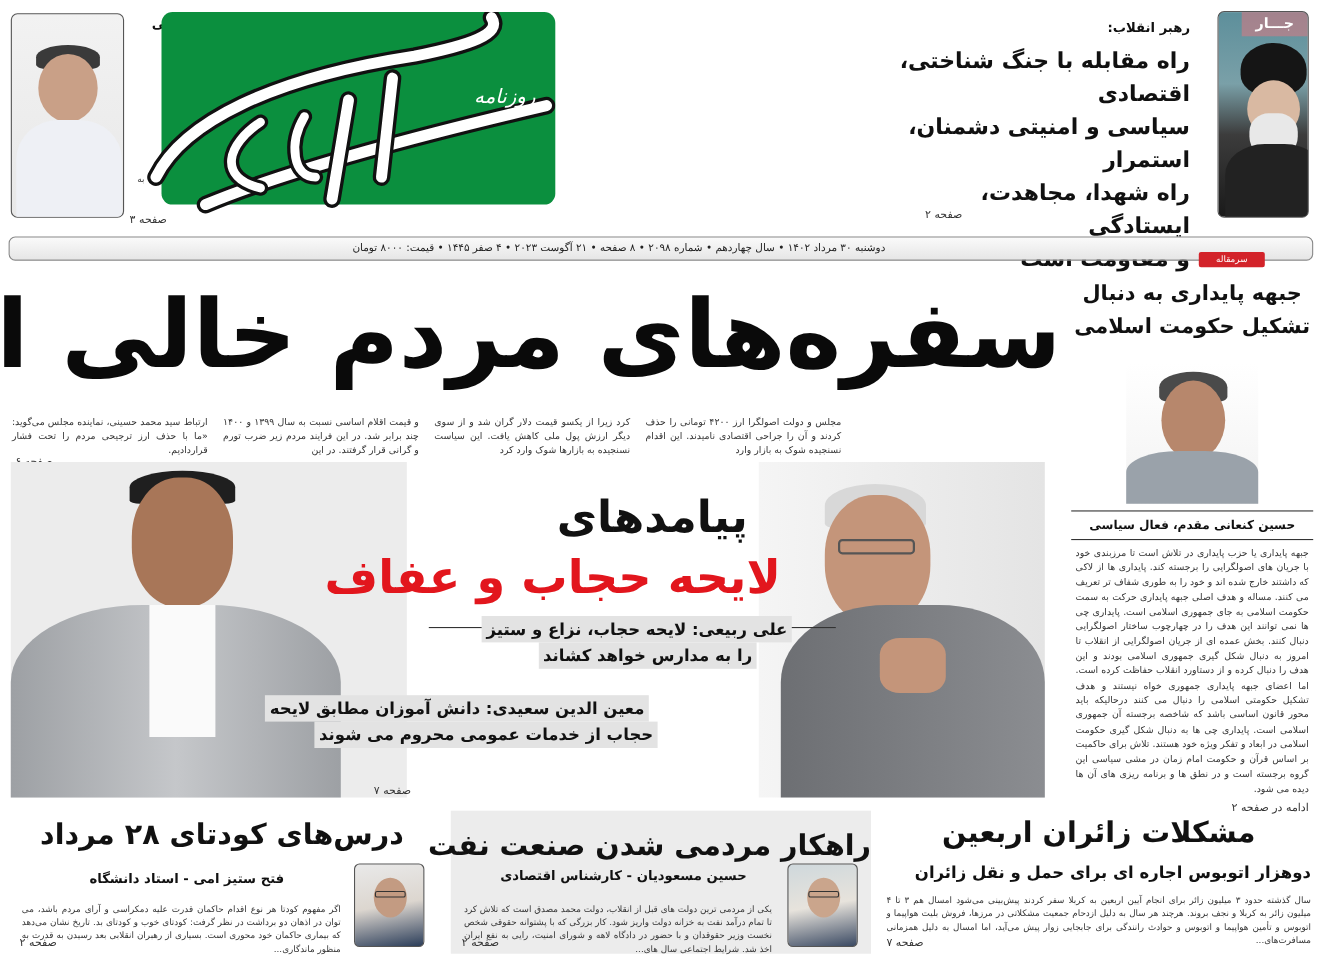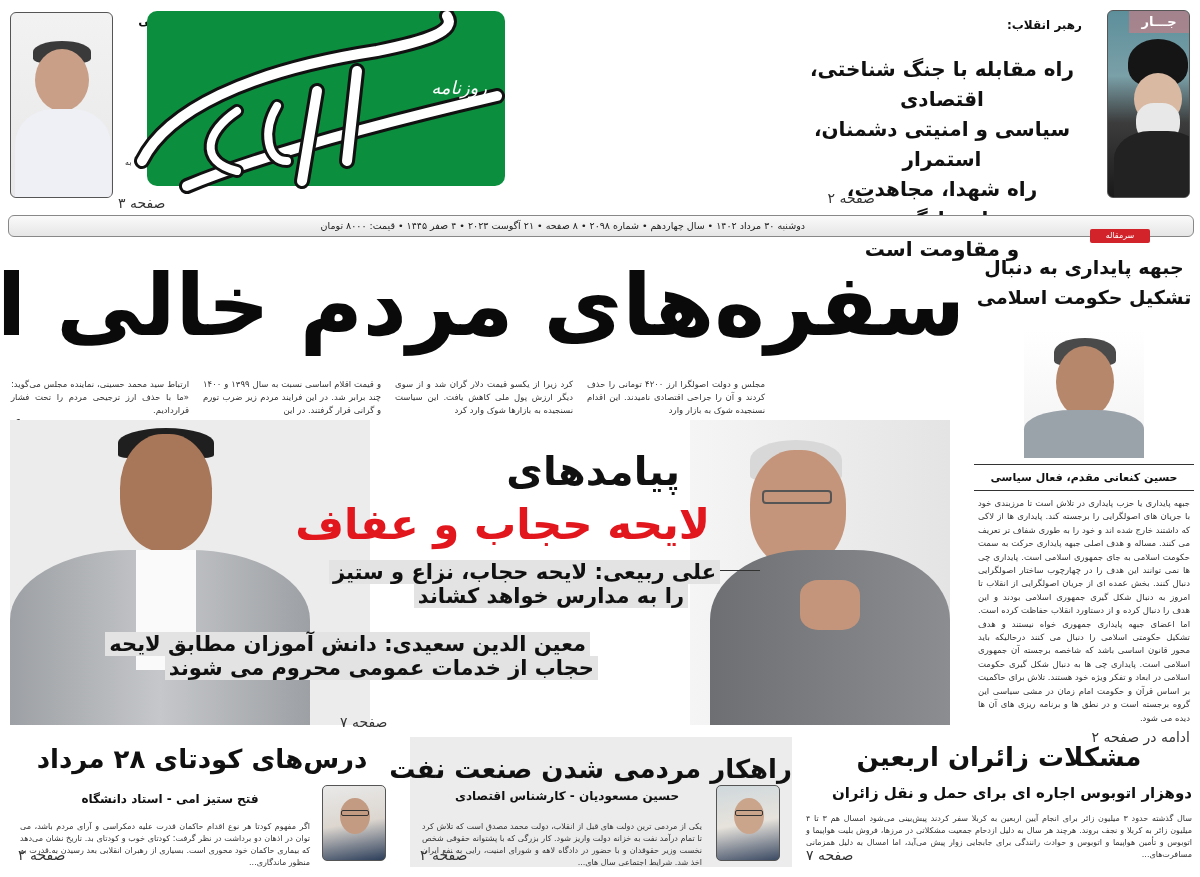--- a/index.html
+++ b/index.html
@@ -12,21 +12,21 @@
   #top-right { right: 10px; top: 10px; width: 390px; height: 188px; }
   .photo { background: linear-gradient(160deg,#8fa4ac 0%,#cfd6d8 40%,#1e1e1e 70%,#2b2b2b 100%); border: 1px solid #555; border-radius: 6px; overflow: hidden; position: absolute; }
   .photo .head { position: absolute; border-radius: 50%; background: #d9b9a2; }
   .photo .turban { position: absolute; border-radius: 50% 50% 40% 40%; background: #151515; }
   .photo .beard { position: absolute; border-radius: 40% 40% 50% 50%; background: #e8e8e8; }
   .photo .body { position: absolute; background: #222; border-radius: 40% 40% 0 0; }
   .watermark { position:absolute; right:0; top:0; width:60px; height:22px; background: rgba(220,120,130,0.55); color:#fff; font-size:13px; font-weight:bold; text-align:center; line-height:22px; }
 
   .kicker { font-size: 12px; font-weight: bold; color: #111; }
   .hl-small { font-family: "DejaVu Sans", sans-serif; font-weight: bold; font-size: 20px; line-height: 30px; color: #111; }
-  .page-ref { font-size: 14px; color: #333; }
+  .page-ref { font-size: 10px; color: #333; }
 
   
   #masthead { left: 127px; top: 11px; width: 378px; height: 189px; }
   .mast-green { position:absolute; left:20px; top:0; width:358px; height:175px; background:#0b8f3e; border-radius:10px; }
   .mast-logo { position:absolute; left:0; top:0; width:378px; height:189px; }
   .mast-sub { position:absolute; right:18px; top:66px; font-size:18px; color:#fff; font-family:"DejaVu Serif", serif; font-style: italic; }
 
   
   #date-bar { left: 8px; top: 215px; width: 1186px; height: 22px; border: 1px solid #888; border-radius: 6px; background: linear-gradient(#fafafa,#e6e6e6); font-size: 9.5px; line-height: 20px; padding-right: 388px; color:#222; white-space: nowrap; }
   #editorial-tag { right: 50px; top: 229px; width: 60px; height: 14px; background: #d3232a; color:#fff; font-size:8px; text-align:center; line-height:14px; border-radius: 2px; }
@@ -39,21 +39,21 @@
   
   #right-col { right: 6px; top: 252px; width: 220px; }
   .right-hl { font-size: 19px; font-weight: bold; text-align: center; line-height: 30px; }
   .sep-line { border-top: 1.5px solid #333; margin: 6px 0; }
 
   
   #feature { left: 10px; top: 420px; width: 940px; height: 305px; background: #ffffff; }
   .feat-left-bg { position:absolute; left:0; top:0; width:360px; height:305px; background:#ececec; }
   .feat-right-bg { position:absolute; right:0; top:0; width:260px; height:305px; background:linear-gradient(90deg,#f5f5f5,#e4e4e4); }
   .feature-title { position:absolute; font-weight:bold; white-space: nowrap; }
-  .quote { position:absolute; background:#e3e3e3; font-size:21px; font-weight:bold; line-height:24px; padding: 0 4px; white-space: nowrap; }
+  .quote { position:absolute; background:#e3e3e3; font-size:15px; font-weight:bold; line-height:24px; padding: 0 4px; white-space: nowrap; }
 
   
   .bottom-box { position:absolute; top: 737px; height: 130px; }
   .bottom-hl { font-size: 26px; font-weight: bold; text-align: center; line-height: 40px; white-space: nowrap; }
   .bottom-sub { font-size: 15px; font-weight: bold; text-align: right; line-height: 24px; }
   .bottom-author { font-size: 12px; font-weight: bold; text-align:center; }
   .thumb { position:absolute; width:64px; height:76px; border:1px solid #555; border-radius:5px; background: linear-gradient(170deg,#cfd8dc 0%,#e7e3dc 50%,#3b4a63 100%); overflow:hidden; }
   .thumb .h { position:absolute; left:17px; top:12px; width:30px; height:36px; border-radius:50%; background:#caa58c; }
   .thumb .g { position:absolute; left:18px; top:24px; width:28px; height:6px; border:1.5px solid #333; border-radius:2px; }
 </style>
@@ -62,21 +62,21 @@
 
 <div id="top-right" class="abs">
   <div class="photo" style="right:0; top:0; width:83px; height:188px; background:linear-gradient(180deg,#5d8f9b 0%,#7aa0a8 35%,#3c3c3c 60%,#1a1a1a 100%);">
     <div class="turban" style="left:20px; top:28px; width:60px; height:48px;"></div>
     <div class="head" style="left:26px; top:62px; width:48px; height:52px;"></div>
     <div class="beard" style="left:28px; top:92px; width:44px; height:42px;"></div>
     <div class="body" style="left:6px; top:120px; width:90px; height:70px;"></div>
     <div class="watermark">جـــار</div>
   </div>
   <div class="abs kicker" style="right:108px; top:8px;">رهبر انقلاب:</div>
-  <div class="abs" style="right:108px; top:44px; width:280px; text-align:center;">
+  <div class="abs" style="right:108px; top:30px; width:280px; text-align:right;">
     <div class="hl-small">راه مقابله با جنگ شناختی، اقتصادی</div>
     <div class="hl-small">سیاسی و امنیتی دشمنان، استمرار</div>
     <div class="hl-small">راه شهدا، مجاهدت، ایستادگی</div>
     <div class="hl-small">و مقاومت است</div>
   </div>
   <div class="abs page-ref" style="right:315px; top:180px;">صفحه ۲</div>
 </div>
 
 <div class="abs" style="left:10px; top:12px; width:370px; height:190px;">
   <div class="photo" style="left:0; top:0; width:103px; height:186px; background:linear-gradient(180deg,#f2f2f2 0%,#e8e8e8 100%);">

